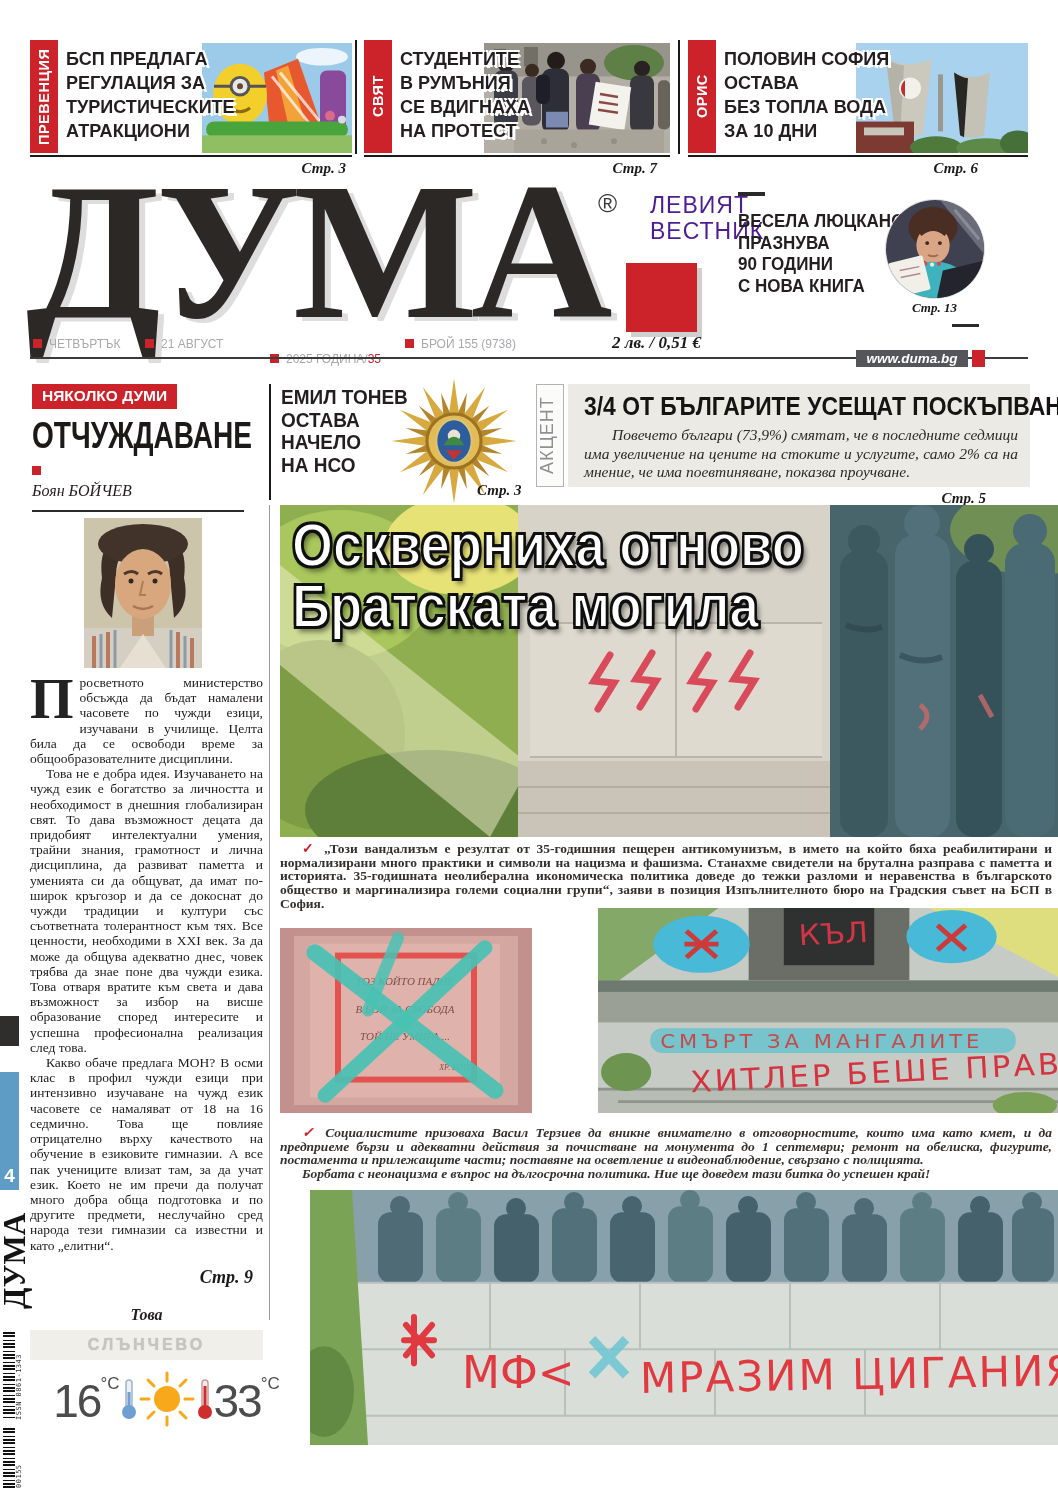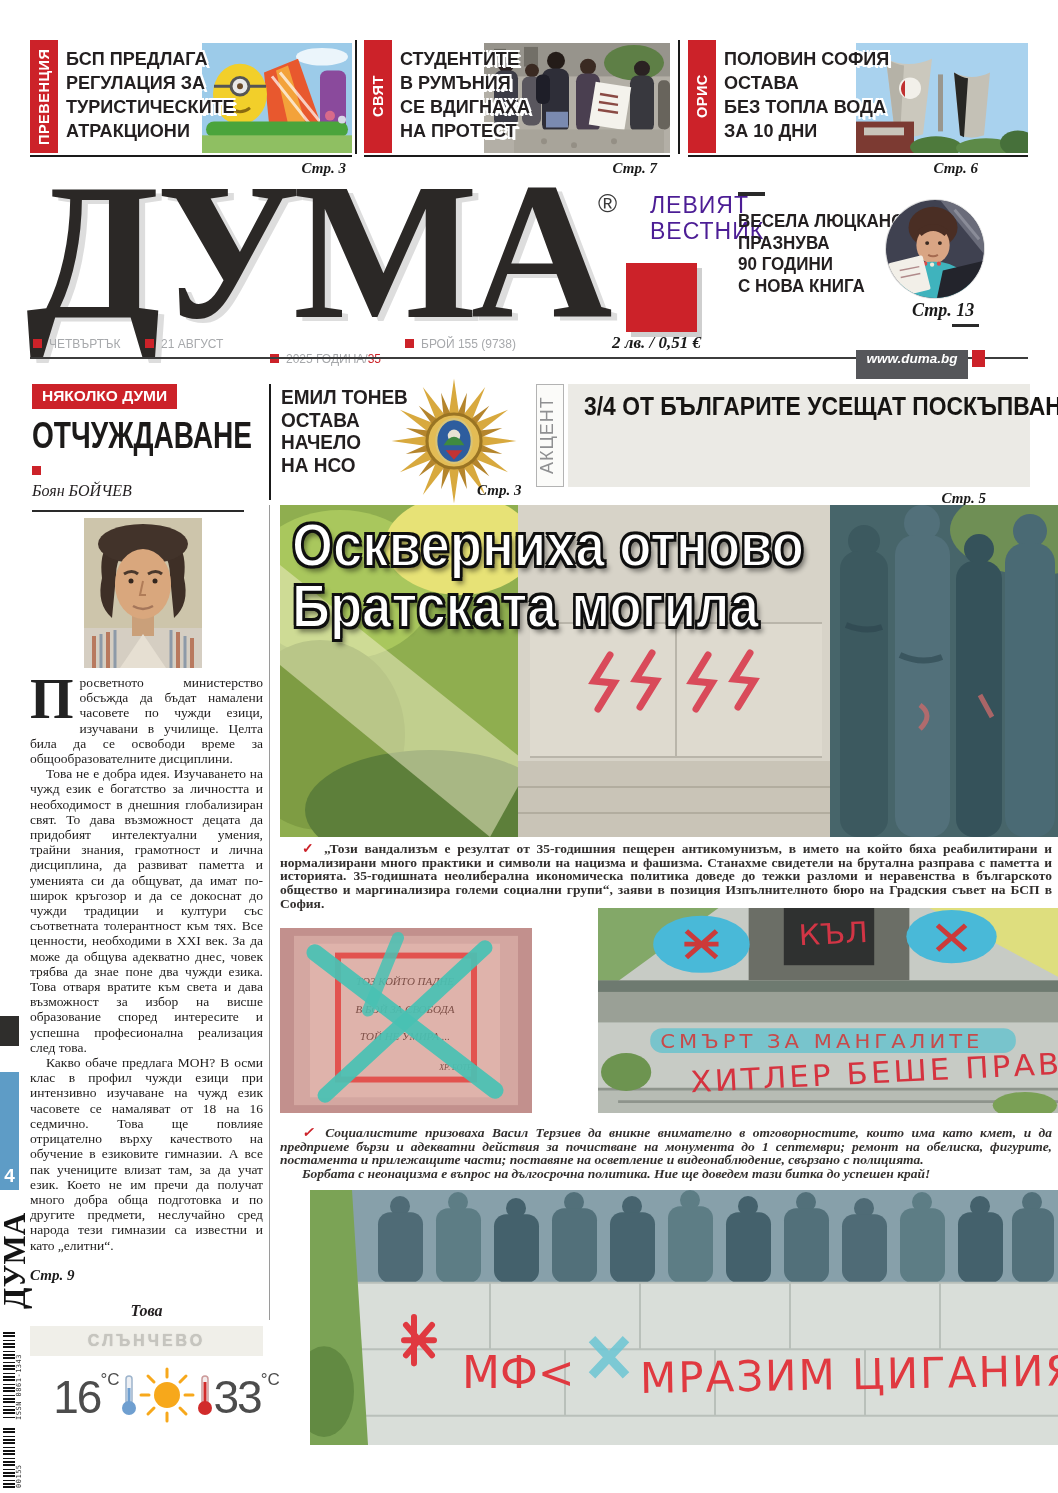--- a/index.html
+++ b/index.html
@@ -37,21 +37,21 @@
   .promo-title{position:absolute;left:2px;top:22px;font-weight:bold;font-size:18.5px;line-height:21.5px;
         transform:scaleX(.92);transform-origin:0 0;white-space:nowrap;}
   .promo-circle{position:absolute;left:150px;top:12px;width:98px;height:98px;border-radius:50%;
         overflow:hidden;box-shadow:0 0 0 1px #ddd;}
   
   .datebar span.ditem{position:absolute;top:0;font-size:12px;color:#a7a9ac;white-space:nowrap;}
   .dsq{display:inline-block;width:9px;height:9px;background:#cc2229;margin-right:7px;}
   .price{position:absolute;left:612px;top:333px;font-family:"Liberation Serif",serif;
         font-style:italic;font-weight:bold;font-size:17px;color:#1a1a1a;}
   .mainrule{position:absolute;left:30px;top:357px;width:998px;height:2px;background:#3c3c3c;}
-  .wwwbox{position:absolute;left:856px;top:350px;width:112px;height:29px;background:#55565a;z-index:2;
+  .wwwbox{position:absolute;left:856px;top:350px;width:112px;height:17px;background:#55565a;z-index:2;
         color:#fff;font-weight:bold;font-style:italic;font-size:13.5px;text-align:center;line-height:17px;}
   .wwwsq{position:absolute;left:972px;top:350px;width:13px;height:17px;background:#cc2229;z-index:2;}
   
   .badge{display:inline-block;background:#cc2229;color:#fff;font-weight:bold;font-size:15.5px;
         padding:3px 10px 4px;}
   .op-title{font-weight:bold;font-size:36px;margin-top:6px;white-space:nowrap;
         transform:scaleX(.78);transform-origin:0 0;color:#1c1a19;}
   .minisq{width:9px;height:9px;background:#cc2229;margin-top:9px;}
   .author{font-family:"Liberation Serif",serif;font-style:italic;font-size:16px;margin-top:7px;}
   .col1rule{border-bottom:2px solid #2a2a2a;width:212px;margin-top:10px;}
@@ -79,21 +79,21 @@
   
   .opcol{position:absolute;left:30px;top:505px;width:233px;}
   .portrait{margin:13px 0 0 53px;width:120px;height:150px;overflow:hidden;}
   .portrait svg{display:block;}
   .opbody{margin-top:7px;font-family:"Liberation Serif",serif;font-size:13.5px;line-height:15.2px;
         text-align:justify;color:#1d1b1a;}
   .opbody p{margin:0;}
   .opbody p.ind{text-indent:16px;}
   .dropcap{float:left;font-family:"Liberation Serif",serif;font-weight:bold;font-size:56px;
         line-height:44px;margin:2px 6px 0 0;color:#222;}
-  .opref{font-size:15px;margin-top:14px;padding-right:10px;}
+  .opref{text-align:right;font-size:18px;margin-top:14px;padding-right:10px;}
   
   .weather{margin-top:18px;}
   .wcity{text-align:center;font-family:"Liberation Serif",serif;font-weight:bold;font-style:italic;
         font-size:16px;}
   .wcond{margin-top:6px;height:30px;background:#f0efe9;color:#c6c5bf;font-size:16px;font-weight:bold;
         letter-spacing:3px;text-align:center;line-height:30px;text-shadow:0 0 1px #b5b4ae;}
   .wrow{display:flex;align-items:center;justify-content:center;margin-top:10px;margin-left:40px;}
   .wtemp{font-size:46px;color:#4c4c4c;letter-spacing:-2px;}
   .wdeg{font-size:17px;vertical-align:28px;letter-spacing:0;}
   
@@ -247,21 +247,21 @@
         <path d="M43 56 q5 3 10 0" stroke="#a56a50" stroke-width="2" fill="none"></path>
         <path d="M10 100 Q16 62 48 63 Q82 62 92 100 Z" fill="#3fb3bd"></path>
         <circle cx="40" cy="65" r="2.2" fill="#d84a4a"></circle>
           <circle cx="47" cy="66" r="2.2" fill="#f0e8d8"></circle>
           <circle cx="54" cy="65" r="2.2" fill="#d84a4a"></circle>
         <rect x="6" y="60" width="36" height="36" rx="2" fill="#f2efe8" transform="rotate(-14 24 78)"></rect>
         <path d="M14 72 l20 -4 M15 79 l20 -4" stroke="#b08a8a" stroke-width="1.5"></path>
         <polygon points="58,72 100,62 100,100 52,100" fill="#23242c"></polygon>
       </svg>
     </div>
-    <div class="pageref" style="position:absolute;left:176px;top:112px;font-size:18px;">Стр. 13</div>
+    <div class="pageref" style="position:absolute;left:176px;top:112px;font-size:13px;">Стр. 13</div>
     <div class="dash" style="left:216px;top:136px;width:27px;height:3px;"></div>
   </div>
 
   <div class="datebar">
     <span class="ditem" style="left:33px;top:337px;position:absolute;"><span class="dsq"></span><span>ЧЕТВЪРТЪК</span></span>
     <span class="ditem" style="left:145px;top:337px;position:absolute;"><span class="dsq"></span><span>21 АВГУСТ</span></span>
     <span class="ditem" style="left:270px;top:352px;position:absolute;"><span class="dsq"></span><span>2025 ГОДИНА/</span><span style="color:#cc2229;">35</span></span>
     <span class="ditem" style="left:405px;top:337px;position:absolute;"><span class="dsq"></span><span>БРОЙ 155 (9738)</span></span>
   </div>
   <div class="price">2 лв. / 0,51 €</div>
@@ -325,20 +325,21 @@
         </g>
       </svg>
     </div>
     <div class="pageref abs" style="left:196px;top:96px;font-size:15px;">Стр. 3</div>
   </section>
 
   <section class="abs" style="left:536px;top:384px;width:494px;height:120px;">
     <div class="akc-label vtext">АКЦЕНТ</div>
     <div class="akc-box">
       <div class="akc-title">3/4 ОТ БЪЛГАРИТЕ УСЕЩАТ ПОСКЪПВАНЕ</div>
+      <div class="akc-body">Повечето българи (73,9%) смятат, че в последните седмици има увеличение на цените на стоките и услугите, само 2% са на мнение, че има поевтиняване, показва проучване.</div>
     </div>
     <div class="pageref abs" style="right:44px;top:106px;font-size:15px;">Стр. 5</div>
   </section>
 
   <div class="photo" style="left:280px;top:505px;width:778px;height:332px;">
     <svg viewBox="0 0 778 332" preserveAspectRatio="none">
       <rect width="778" height="332" fill="#d7d3c8"></rect>
       <rect width="270" height="332" fill="#8fae4f"></rect>
       <ellipse cx="60" cy="80" rx="95" ry="75" fill="#a9c75d"></ellipse>
       <ellipse cx="40" cy="230" rx="85" ry="95" fill="#7e9c43"></ellipse>

